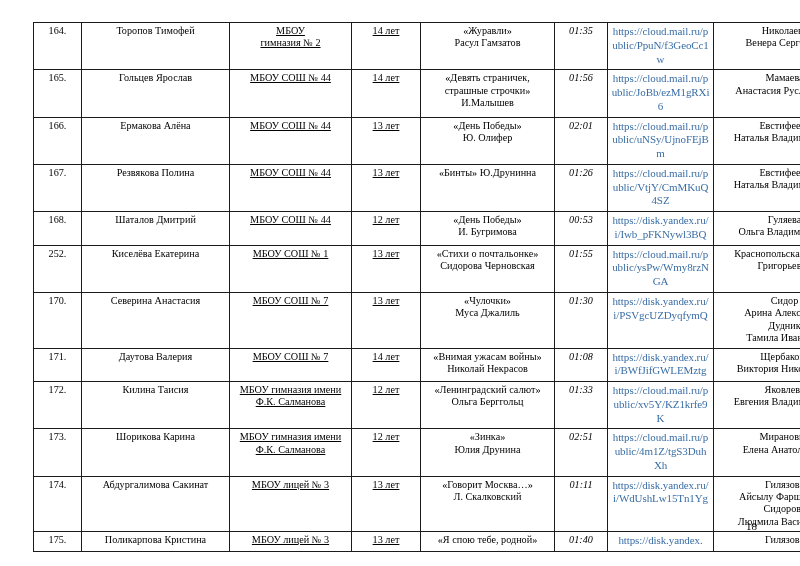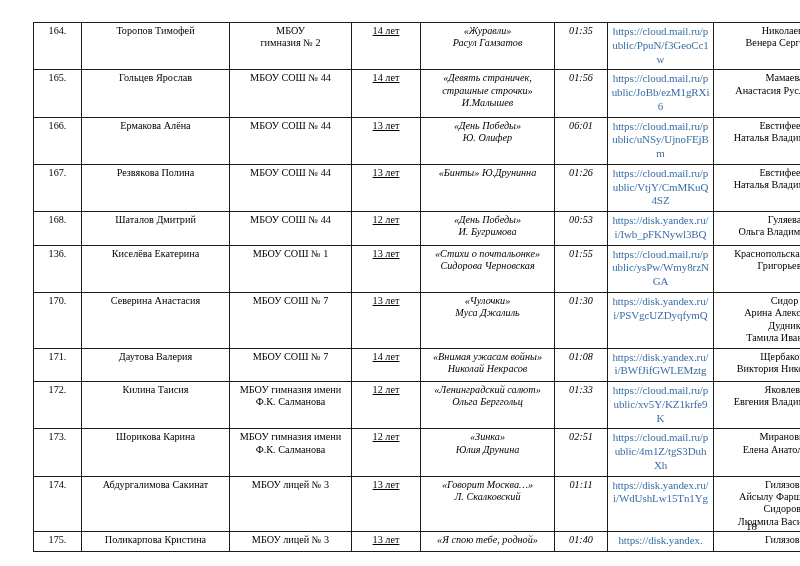--- a/index.html
+++ b/index.html
@@ -47,23 +47,23 @@
     overflow-wrap: break-word;
     white-space: pre-line;
   }
   td.c-num {
     width: 41px;
     text-align: center;
     padding-left: 2px;
     padding-right: 2px;
   }
   td.c-name   { width: 141px; }
-  td.c-school { width: 115px; }
+  td.c-school { width: 115px; text-decoration: underline; }
   td.c-age    { width: 62px; text-decoration: underline; }
-  td.c-work   { width: 127px; font-style: italic; }
+  td.c-work   { width: 127px; }
   td.c-time   { width: 46px; font-style: italic; }
   td.c-link   { width: 99px; }
   td.c-teacher{ width: 135px; }
 
   td.c-link {
     color: #3a6ea5;
     font-size: 11px;
     letter-spacing: -0.1px;
     word-break: break-all;
     overflow-wrap: anywhere;
@@ -114,21 +114,21 @@
             <td class="c-teacher">Мамаева
 Анастасия Руслановна</td>
           </tr>
           <tr>
             <td class="c-num">166.</td>
             <td class="c-name">Ермакова Алёна</td>
             <td class="c-school">МБОУ СОШ № 44</td>
             <td class="c-age">13 лет</td>
             <td class="c-work">«День Победы»
 Ю. Олифер</td>
-            <td class="c-time">06:01</td>
+            <td class="c-time">02:01</td>
             <td class="c-link">https://cloud.mail.ru/public/uNSy/UjnoFEjBm</td>
             <td class="c-teacher">Евстифеева
 Наталья Владимировна</td>
           </tr>
           <tr>
             <td class="c-num">167.</td>
             <td class="c-name">Резвякова Полина</td>
             <td class="c-school">МБОУ СОШ № 44</td>
             <td class="c-age">13 лет</td>
             <td class="c-work">«Бинты» Ю.Друнинна</td>
@@ -143,21 +143,21 @@
             <td class="c-school">МБОУ СОШ № 44</td>
             <td class="c-age">12 лет</td>
             <td class="c-work">«День Победы»
 И. Бугримова</td>
             <td class="c-time">00:53</td>
             <td class="c-link">https://disk.yandex.ru/i/Iwb_pFKNywl3BQ</td>
             <td class="c-teacher">Гуляева
 Ольга Владимировна</td>
           </tr>
           <tr>
-            <td class="c-num">136.</td>
+            <td class="c-num">252.</td>
             <td class="c-name">Киселёва Екатерина</td>
             <td class="c-school">МБОУ СОШ № 1</td>
             <td class="c-age">13 лет</td>
             <td class="c-work">«Стихи о почтальонке»
 Сидорова Черновская</td>
             <td class="c-time">01:55</td>
             <td class="c-link">https://cloud.mail.ru/public/ysPw/Wmy8rzNGA</td>
             <td class="c-teacher">Краснопольская Ирина Григорьевна</td>
           </tr>
           <tr>

